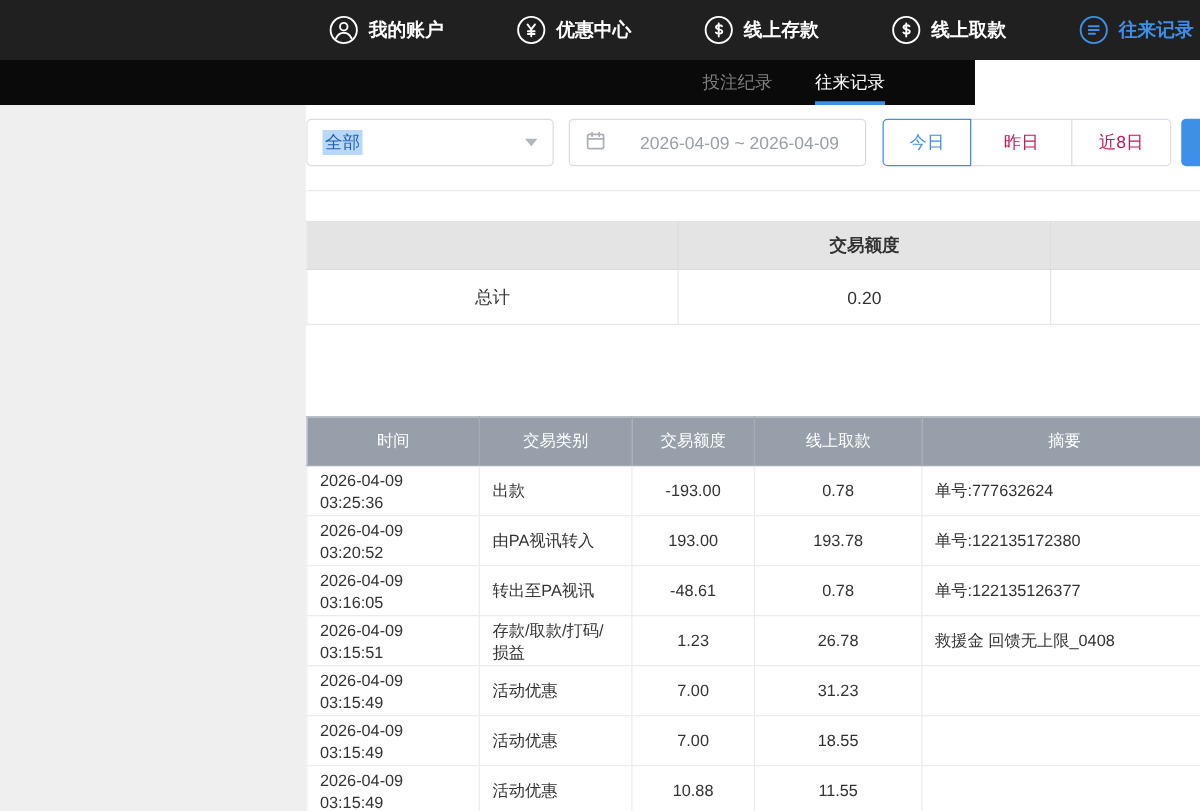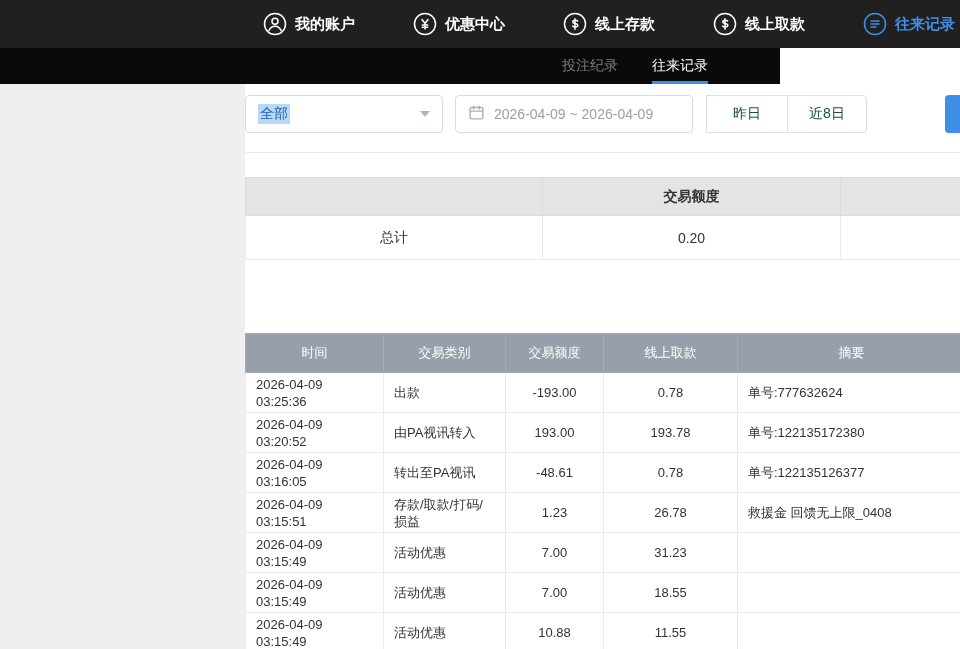--- a/index.html
+++ b/index.html
@@ -27,24 +27,24 @@
 
   
   .filter-row { position:absolute; top:11px; left:0; width:715px; height:38px; }
   .dropdown { position:absolute; left:0; top:0; width:198px; height:38px; border:1px solid #d8dce0;
               border-radius:4px; background:#fff; display:flex; align-items:center; padding:0 12px;
               font-size:14px; cursor:pointer; }
   .sel-highlight { background:#b9d7f6; color:#1c5fae; padding:1px 2px; }
   .caret { margin-left:auto; width:0; height:0; border-left:5px solid transparent;
            border-right:5px solid transparent; border-top:6px solid #b0b6bc; }
   .date-box { position:absolute; left:210px; top:0; width:238px; height:38px; border:1px solid #d8dce0;
-              border-radius:4px; background:#fff; display:flex; align-items:center; gap:9px;
+              border-radius:4px; background:#fff; display:flex; align-items:center; gap:27px;
               padding:0 12px; font-size:14px; color:#9aa0a6; cursor:pointer; }
   .seg { position:absolute; left:461px; top:0; display:flex; }
-  .seg button { height:38px; background:#fff; border:1px solid #dcdfe3; color:#14532d; font-size:14px;
+  .seg button { height:38px; background:#fff; border:1px solid #dcdfe3; color:#be185d; font-size:14px;
                 cursor:pointer; font-family:inherit; }
   .seg button + button { margin-left:-1px; }
   .seg .b0 { width:71px; border-radius:4px 0 0 4px; }
   .seg .b1 { width:82px; }
   .seg .b2 { width:80px; border-radius:0 4px 4px 0; }
   .seg button.active { border-color:#3e8fe8; color:#3e8fe8; position:relative; z-index:1; }
   .search-btn { position:absolute; left:700px; top:0; width:64px; height:38px; background:#3e8fe8;
                 border:none; border-radius:4px; cursor:pointer; }
 
   .divider { position:absolute; top:68px; left:0; width:715px; border-top:1px solid #eaeaea; }
@@ -138,20 +138,21 @@
       <div class="date-box">
         <span>
           <svg viewBox="0 0 24 24" width="17" height="17" fill="none" stroke="#aab0b6" stroke-width="2" stroke-linecap="round">
             <rect x="3" y="5" width="18" height="16" rx="2"></rect>
             <path d="M3 10h18M8 3v4M16 3v4"></path>
           </svg>
         </span>
         <span>2026-04-09 ~ 2026-04-09</span>
       </div>
       <div class="seg">
+        <button class="b0 active">今日</button>
         <button class="b1">昨日</button>
         <button class="b2">近8日</button>
       </div>
       <button class="search-btn"></button>
     </div>
 
     <div class="divider"></div>
 
     <table class="sum-table">
       <colgroup>

